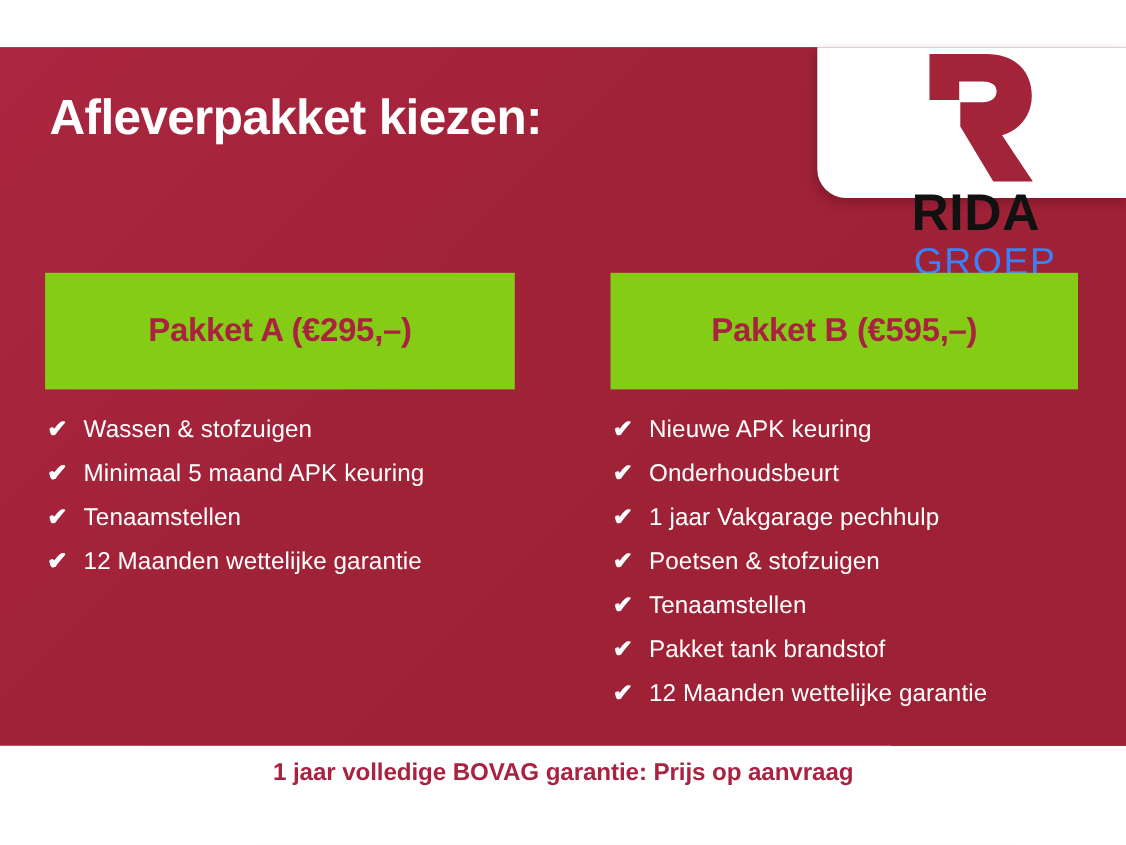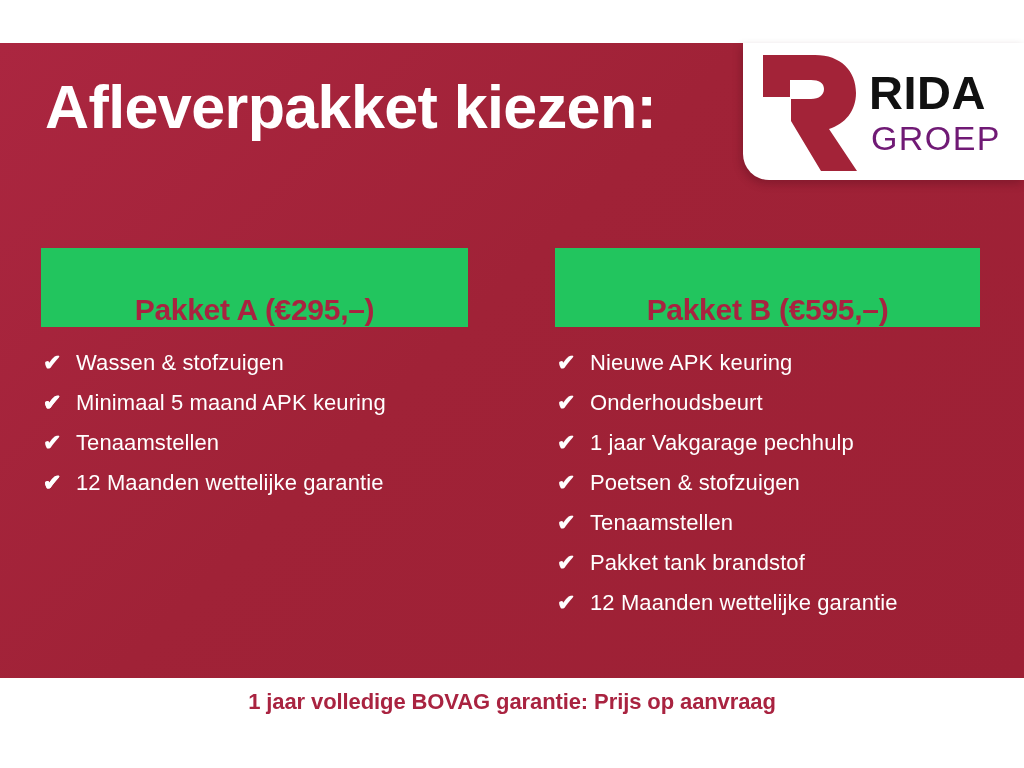--- a/index.html
+++ b/index.html
@@ -33,21 +33,21 @@
     background-image: linear-gradient(135deg, #ab2640 0%, #a02237 45%, #9d2035 100%);
   }
 
   
   .title {
     position: absolute;
     left: 45px;
     top: 78px;
     width: 660px;
     color: #ffffff;
-    font-size: 61px;
+    font-size: 45px;
     line-height: 58px;
     font-weight: bold;
     letter-spacing: -0.6px;
     white-space: nowrap;
   }
 
   
   .logo-panel {
     position: absolute;
     left: 743px;
@@ -62,20 +62,21 @@
   .logo-inner {
     position: absolute;
     left: 0;
     top: 0;
     width: 281px;
     height: 137px;
     display: flex;
     align-items: center;
     padding-left: 14px;
     box-sizing: border-box;
+    flex-direction: column;
   }
 
   .logo-mark {
     width: 104px;
     height: 124px;
     flex: 0 0 104px;
     margin-top: 2px;
   }
 
   .logo-words {
@@ -87,41 +88,41 @@
   }
 
   .logo-rida {
     color: #111111;
     font-size: 47px;
     font-weight: bold;
     letter-spacing: 0.5px;
   }
 
   .logo-groep {
-    color: #701a75;
+    color: #3b82f6;
     font-size: 34px;
     font-weight: normal;
     letter-spacing: 1.4px;
     margin-top: 5px;
     margin-left: 2px;
   }
 
   
   .col {
     position: absolute;
     top: 248px;
   }
   .col-a { left: 41px;  width: 427px; }
   .col-b { left: 555px; width: 425px; }
 
   .pkg-header {
-    background: #22c55e;
-    height: 79px;
+    background: #84cc16;
+    height: 106px;
     display: flex;
-    align-items: flex-end;
+    align-items: center;
     justify-content: center;
     box-sizing: border-box;
   }
 
   .pkg-header-text {
     color: #a92340;
     font-size: 30px;
     font-weight: bold;
     letter-spacing: -0.3px;
     white-space: nowrap;

